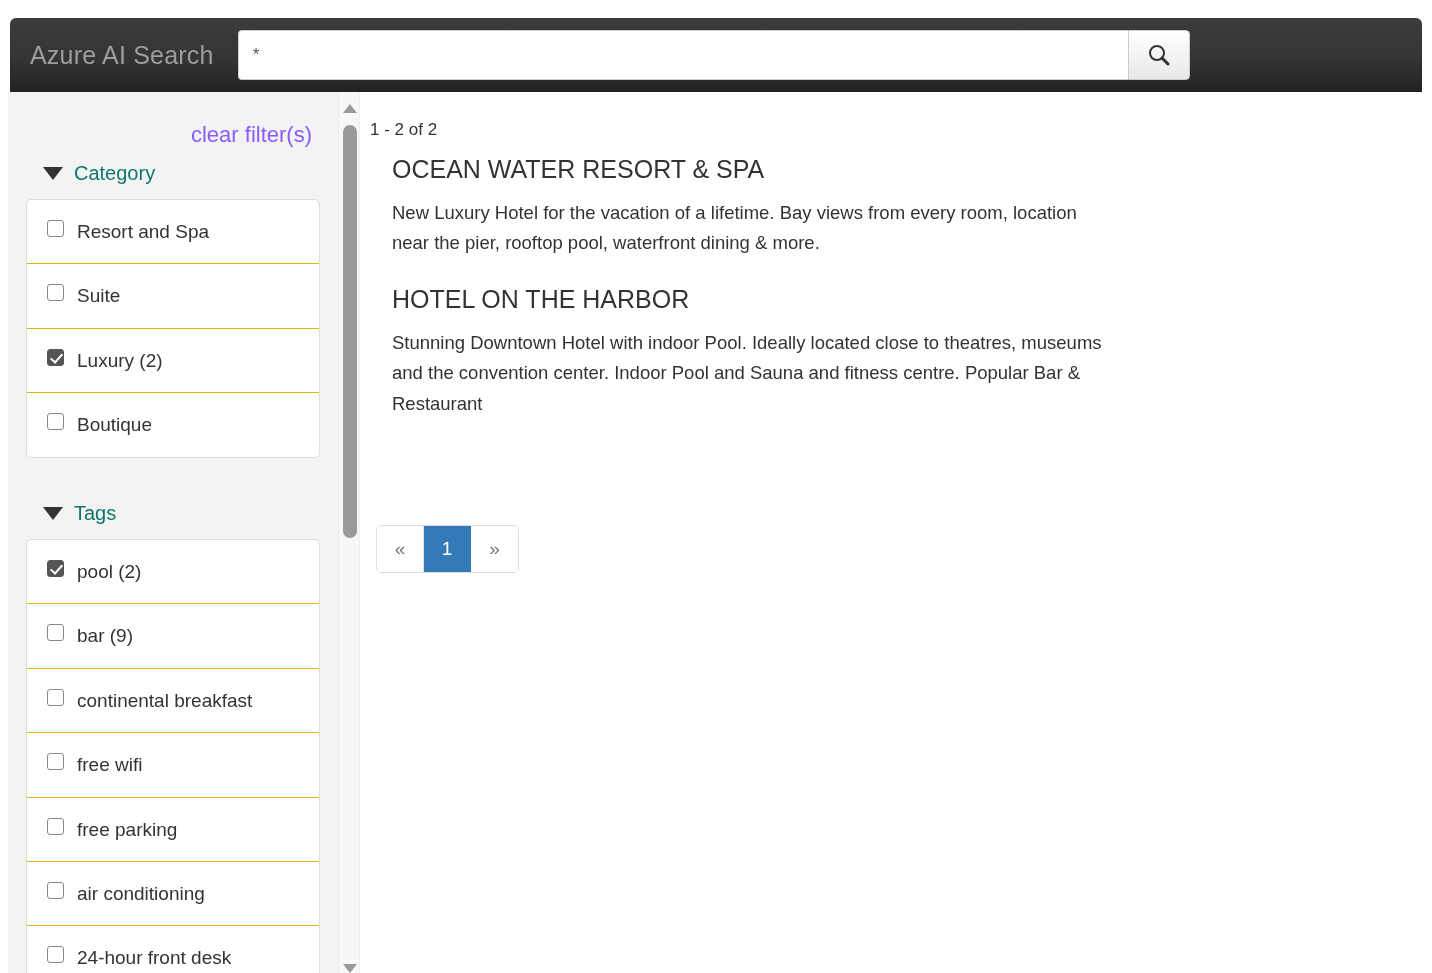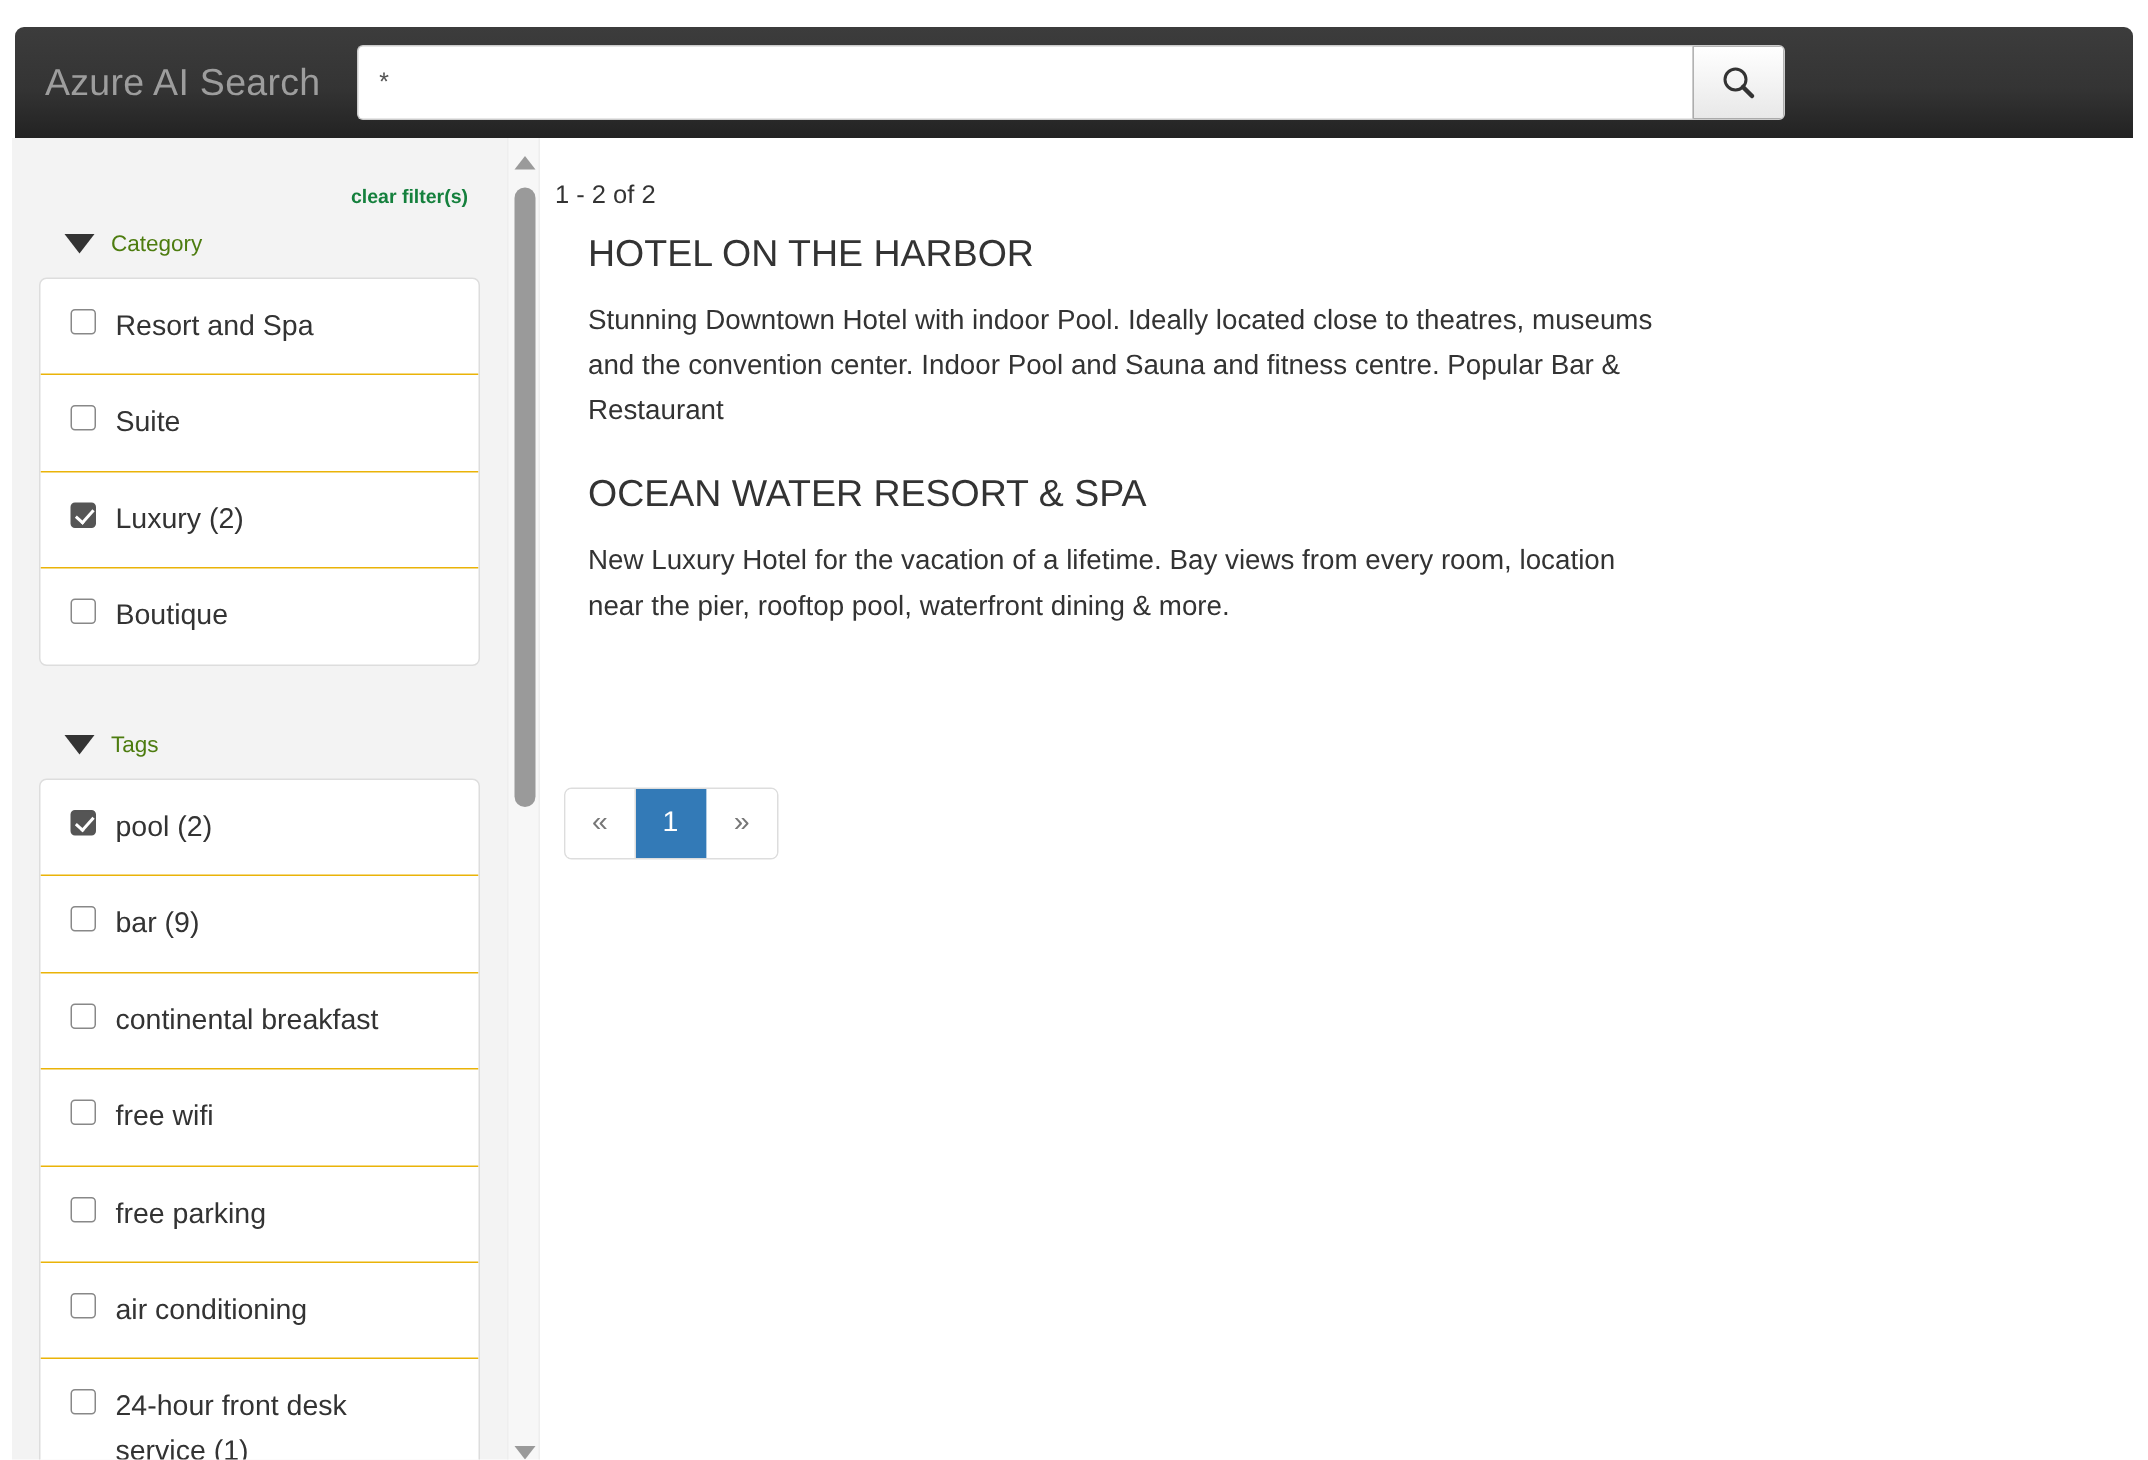--- a/index.html
+++ b/index.html
@@ -77,43 +77,42 @@
     width: 330px; height: 893px;
     background: #f3f3f3;
     padding: 0 18px 0 18px;
     overflow: hidden;
   }
   .clear-filters-row {
     text-align: right;
     padding: 30px 8px 4px 0;
   }
   .clear-filters {
-    color: #15803d;
-    font-size: 13px;
+    color: #8b5cf6;
+    font-size: 22px;
     text-decoration: none;
     cursor: pointer;
-    font-weight: bold;
   }
   .facet-header {
     display: flex;
     align-items: center;
     gap: 11px;
     padding: 10px 0 14px 17px;
     cursor: pointer;
   }
   .caret {
     width: 0; height: 0;
     border-left: 10px solid transparent;
     border-right: 10px solid transparent;
     border-top: 13px solid #333333;
     flex: none;
   }
   .facet-title {
-    font-size: 15px;
-    color: #4d7c0f;
+    font-size: 20px;
+    color: #0f766e;
     font-weight: normal;
   }
   .facet-list {
     background: #ffffff;
     border: 1px solid #dddddd;
     border-radius: 5px;
     overflow: hidden;
     margin-bottom: 34px;
   }
   .facet-item {
@@ -333,27 +332,27 @@
     <div class="scrollbar">
       <div class="sb-arrow up"></div>
       <div class="sb-thumb"></div>
       <div class="sb-arrow down"></div>
     </div>
 
     <div class="results">
       <div class="result-count">1 - 2 of 2</div>
 
       <div class="result">
+        <h2 class="result-title">OCEAN WATER RESORT &amp; SPA</h2>
+        <p class="result-desc">New Luxury Hotel for the vacation of a lifetime. Bay views from every room, location near the pier, rooftop pool, waterfront dining &amp; more.</p>
+      </div>
+
+      <div class="result">
         <h2 class="result-title">HOTEL ON THE HARBOR</h2>
         <p class="result-desc">Stunning Downtown Hotel with indoor Pool. Ideally located close to theatres, museums and the convention center. Indoor Pool and Sauna and fitness centre. Popular Bar &amp; Restaurant</p>
-      </div>
-
-      <div class="result">
-        <h2 class="result-title">OCEAN WATER RESORT &amp; SPA</h2>
-        <p class="result-desc">New Luxury Hotel for the vacation of a lifetime. Bay views from every room, location near the pier, rooftop pool, waterfront dining &amp; more.</p>
       </div>
 
       <div class="pagination">
         <div class="page-btn">«</div>
         <div class="page-btn active">1</div>
         <div class="page-btn">»</div>
       </div>
     </div>
 
   </div>

